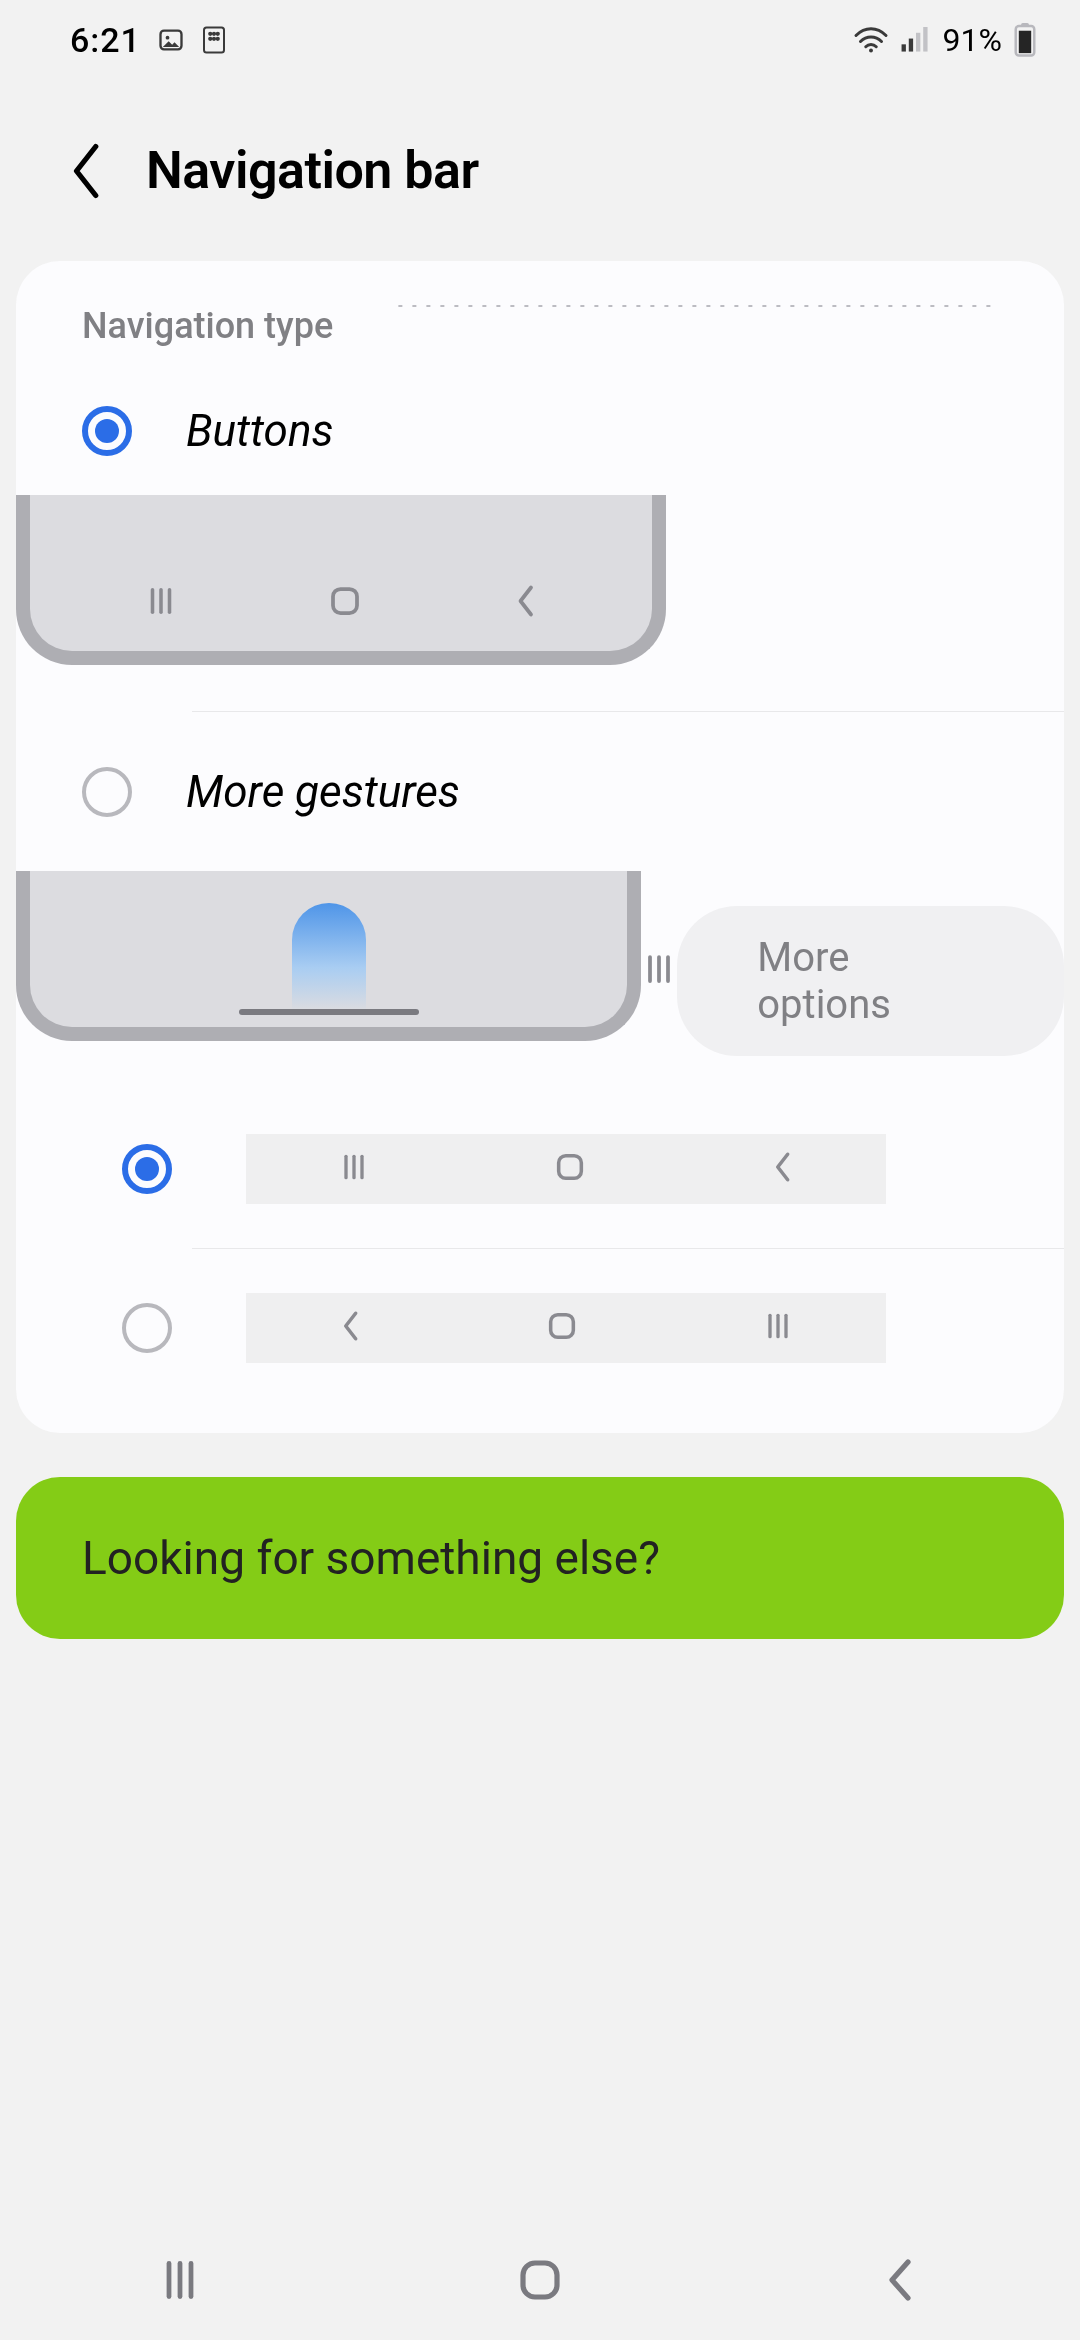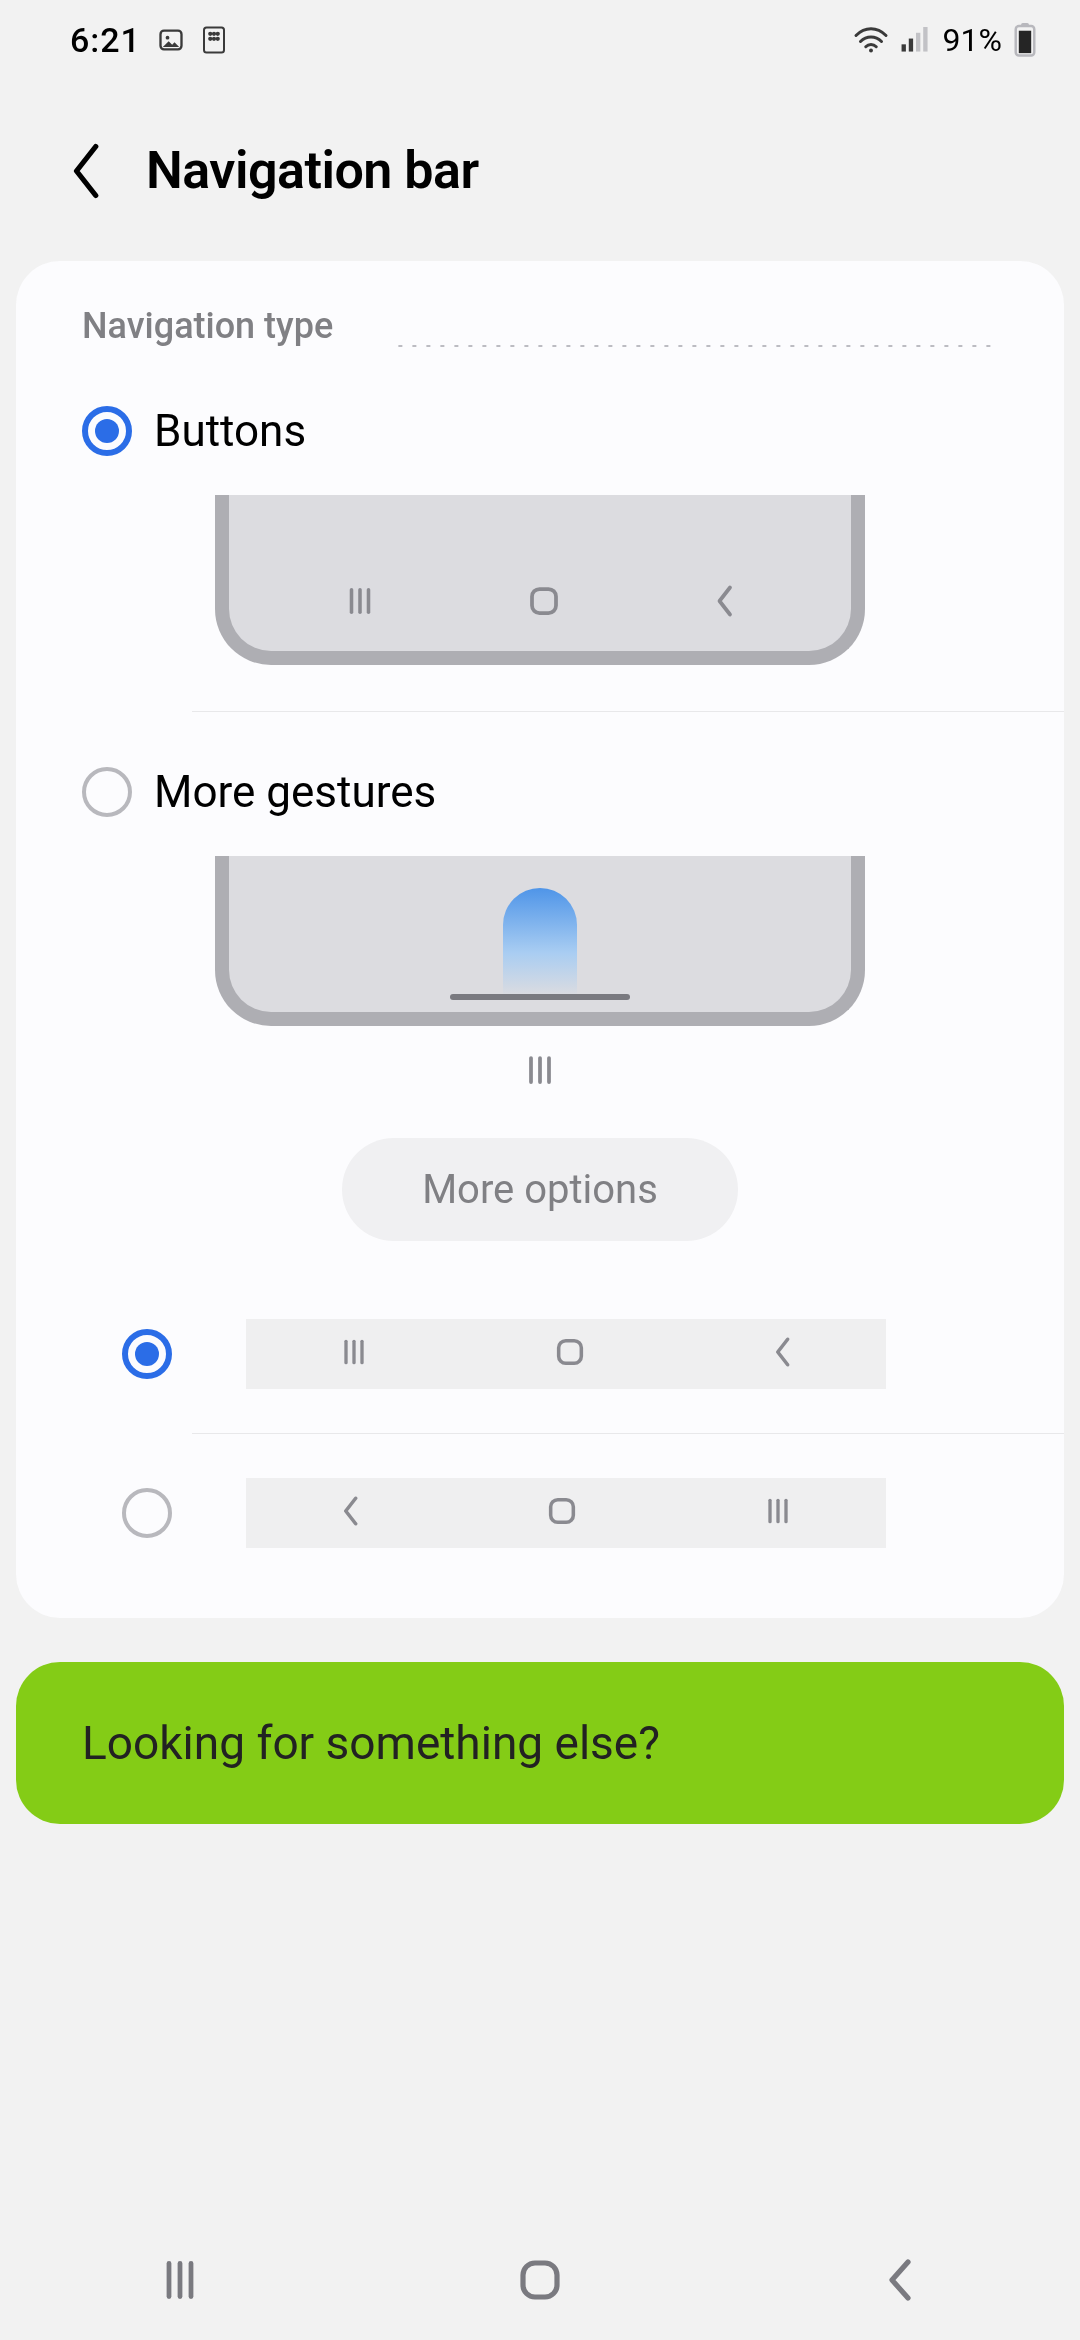--- a/index.html
+++ b/index.html
@@ -38,21 +38,21 @@
 
   
   .card {
     background: #fcfcfe;
     border-radius: 44px;
     margin: 0 16px;
     padding: 44px 0 52px 0;
   }
   .section-head {
     display: flex;
-    align-items: flex-end;
+    align-items: flex-start;
     padding: 0 66px;
     margin-bottom: 40px;
     gap: 28px;
   }
   .section-label {
     font-size: 36px;
     color: #808084;
     font-weight: 500;
     padding-right: 30px;
     white-space: nowrap;
@@ -62,42 +62,42 @@
     height: 2px;
     background-image: radial-gradient(circle, #bcbcc2 2px, transparent 2px);
     background-size: 14px 2px;
     background-repeat: repeat-x;
     background-position: center;
   }
 
   .option-row {
     display: flex;
     align-items: center;
-    gap: 22px;
+    gap: 54px;
     padding: 18px 66px;
+    font-style: italic;
   }
   .radio {
     width: 50px; height: 50px;
     border-radius: 50%;
     border: 4px solid #b8b8bd;
     display: flex; align-items: center; justify-content: center;
     flex-shrink: 0;
   }
   .radio.selected { border-color: #2b6de7; border-width: 6px; }
   .radio.selected::after {
     content: '';
     width: 24px; height: 24px;
     border-radius: 50%;
     background: #2b6de7;
   }
   .option-label { font-size: 44px; color: #000; }
 
   .preview-wrap {
     display: flex;
-    flex-direction: column;
     align-items: center;
     padding: 20px 0 10px 0;
   }
   .phone-frame {
     width: 650px;
     position: relative;
   }
   .phone-body {
     background: #dcdce0;
     border: 14px solid #aeaeb3;

